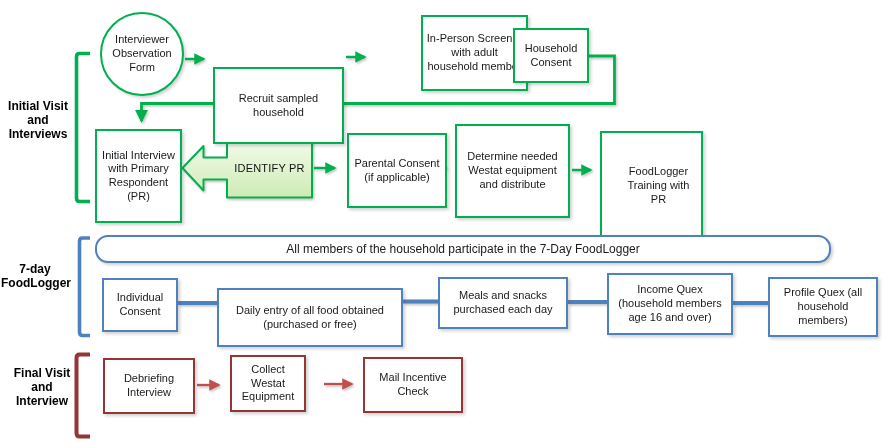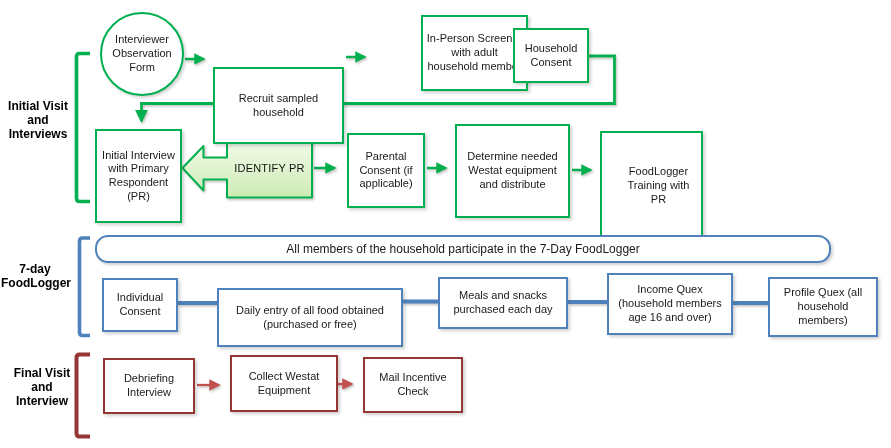--- a/index.html
+++ b/index.html
@@ -86,28 +86,28 @@
   <div class="section-label" style="left:8px;top:366px;width:68px;">Final Visit
 and
 Interview</div>
 
   <div class="node green-node circle" style="left:100px;top:12px;width:84px;height:84px;">Interviewer Observation Form</div>
   <div class="node green-node" style="left:213px;top:19px;width:131px;height:77px;margin-top:48px;">Recruit sampled household</div>
   <div class="node green-node" style="left:373px;top:15px;width:107px;height:76px;margin-left:48px;">In-Person Screener with adult household member</div>
   <div class="node green-node" style="left:513px;top:28px;width:76px;height:55px;">Household Consent</div>
   <div class="node green-node" style="left:95px;top:129px;width:87px;height:94px;">Initial Interview with Primary Respondent (PR)</div>
   <div class="callout-text" style="left:227px;top:138px;width:85px;height:59px;">IDENTIFY PR</div>
-  <div class="node green-node" style="left:347px;top:133px;width:78px;height:75px;">Parental Consent (if applicable)</div>
+  <div class="node green-node" style="left:347px;top:133px;width:100px;height:75px;">Parental Consent (if applicable)</div>
   <div class="node green-node" style="left:455px;top:124px;width:115px;height:94px;">Determine needed Westat equipment and distribute</div>
   <div class="node green-node" style="left:600px;top:131px;width:103px;height:110px;padding-left:17px;">FoodLogger Training with PR</div>
 
   <div class="node blue-node banner" style="left:95px;top:235px;width:736px;height:28px;">All members of the household participate in the 7-Day FoodLogger</div>
   <div class="node blue-node" style="left:102px;top:278px;width:76px;height:54px;">Individual Consent</div>
   <div class="node blue-node" style="left:217px;top:272px;width:186px;height:59px;margin-top:16px;">Daily entry of all food obtained (purchased or free)</div>
   <div class="node blue-node" style="left:438px;top:277px;width:130px;height:52px;">Meals and snacks purchased each day</div>
   <div class="node blue-node" style="left:607px;top:273px;width:126px;height:62px;">Income Quex (household members age 16 and over)</div>
   <div class="node blue-node" style="left:768px;top:277px;width:110px;height:60px;">Profile Quex (all household members)</div>
 
   <div class="node red-node" style="left:103px;top:358px;width:92px;height:56px;">Debriefing Interview</div>
-  <div class="node red-node" style="left:230px;top:355px;width:108px;height:57px;">Collect Westat Equipment</div>
+  <div class="node red-node" style="left:230px;top:355px;width:76px;height:57px;">Collect Westat Equipment</div>
   <div class="node red-node" style="left:363px;top:357px;width:100px;height:56px;">Mail Incentive Check</div>
 
 </div>
 
 </body></html>

